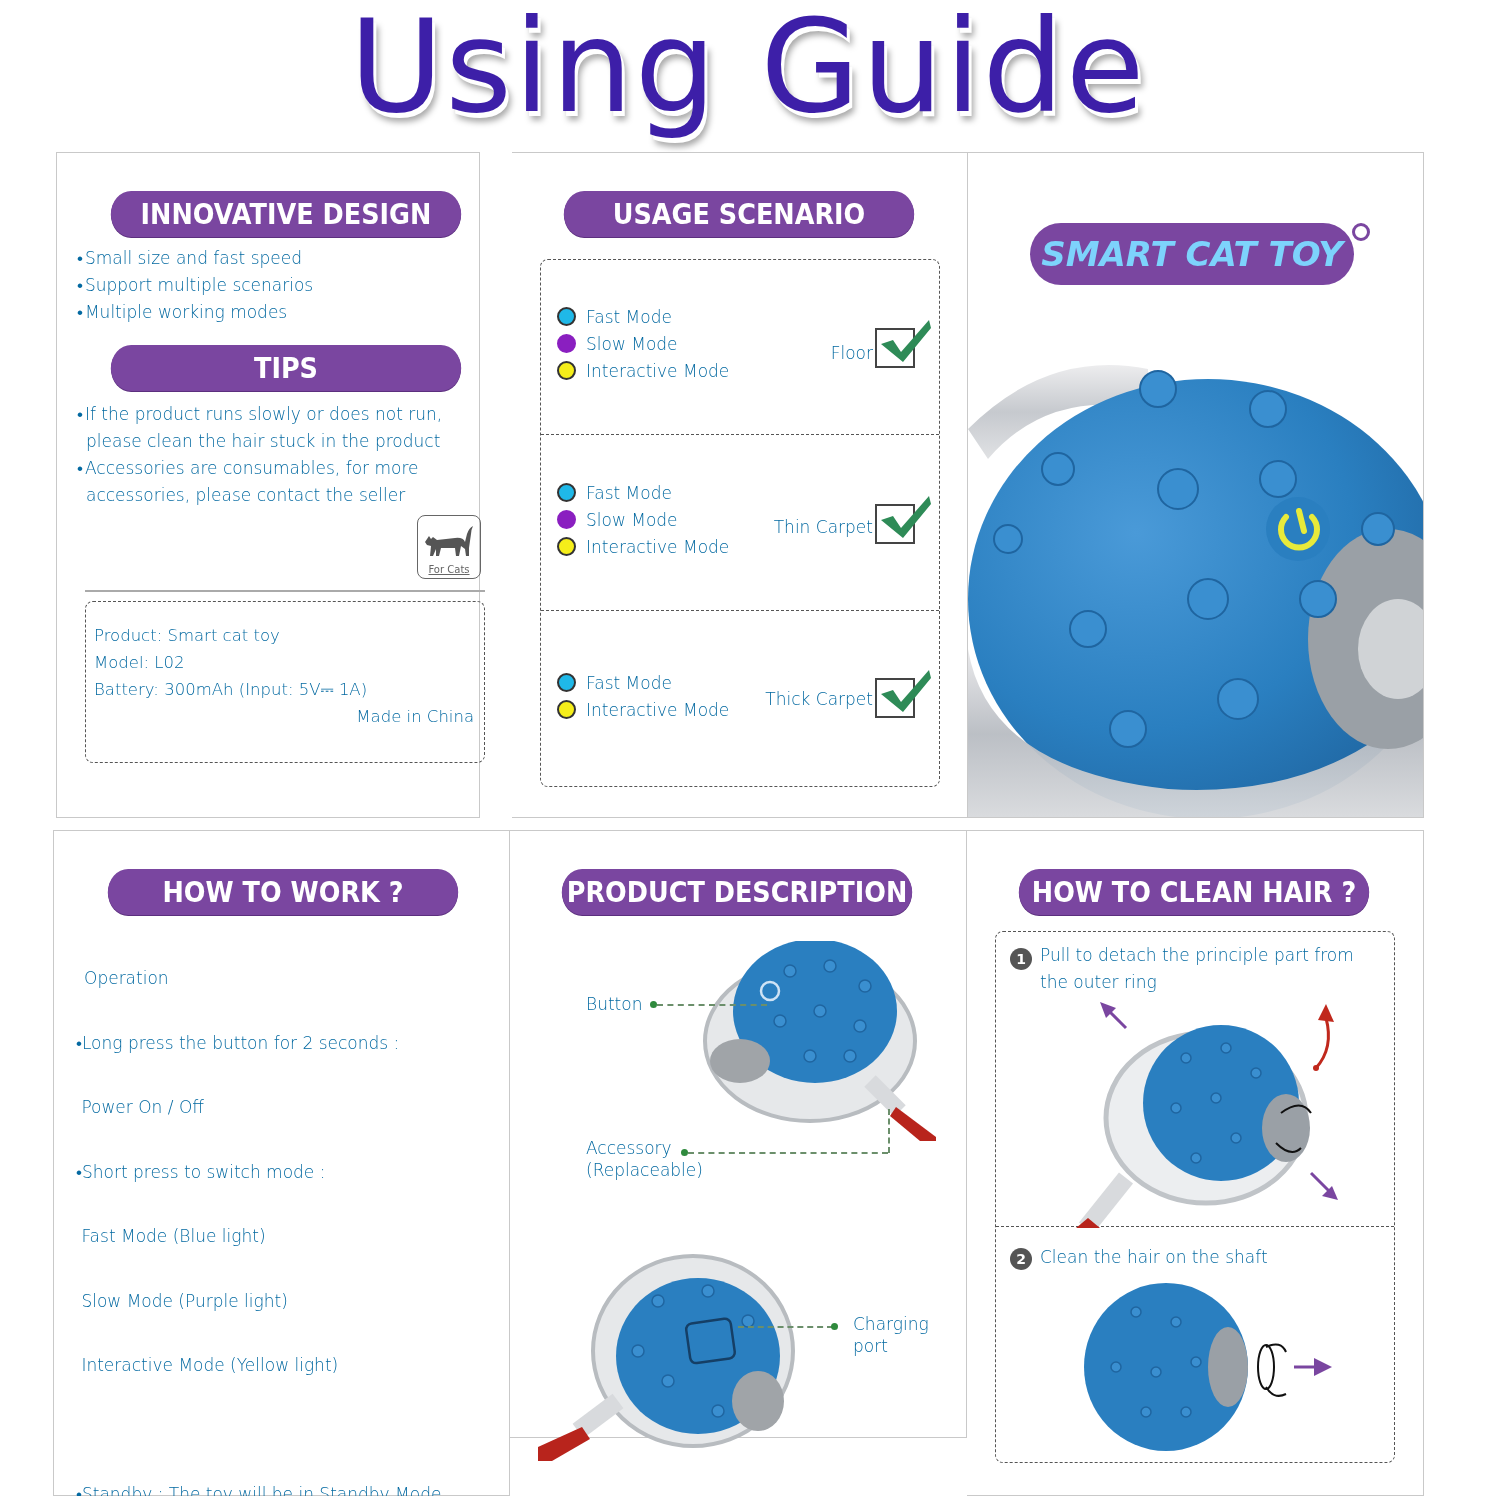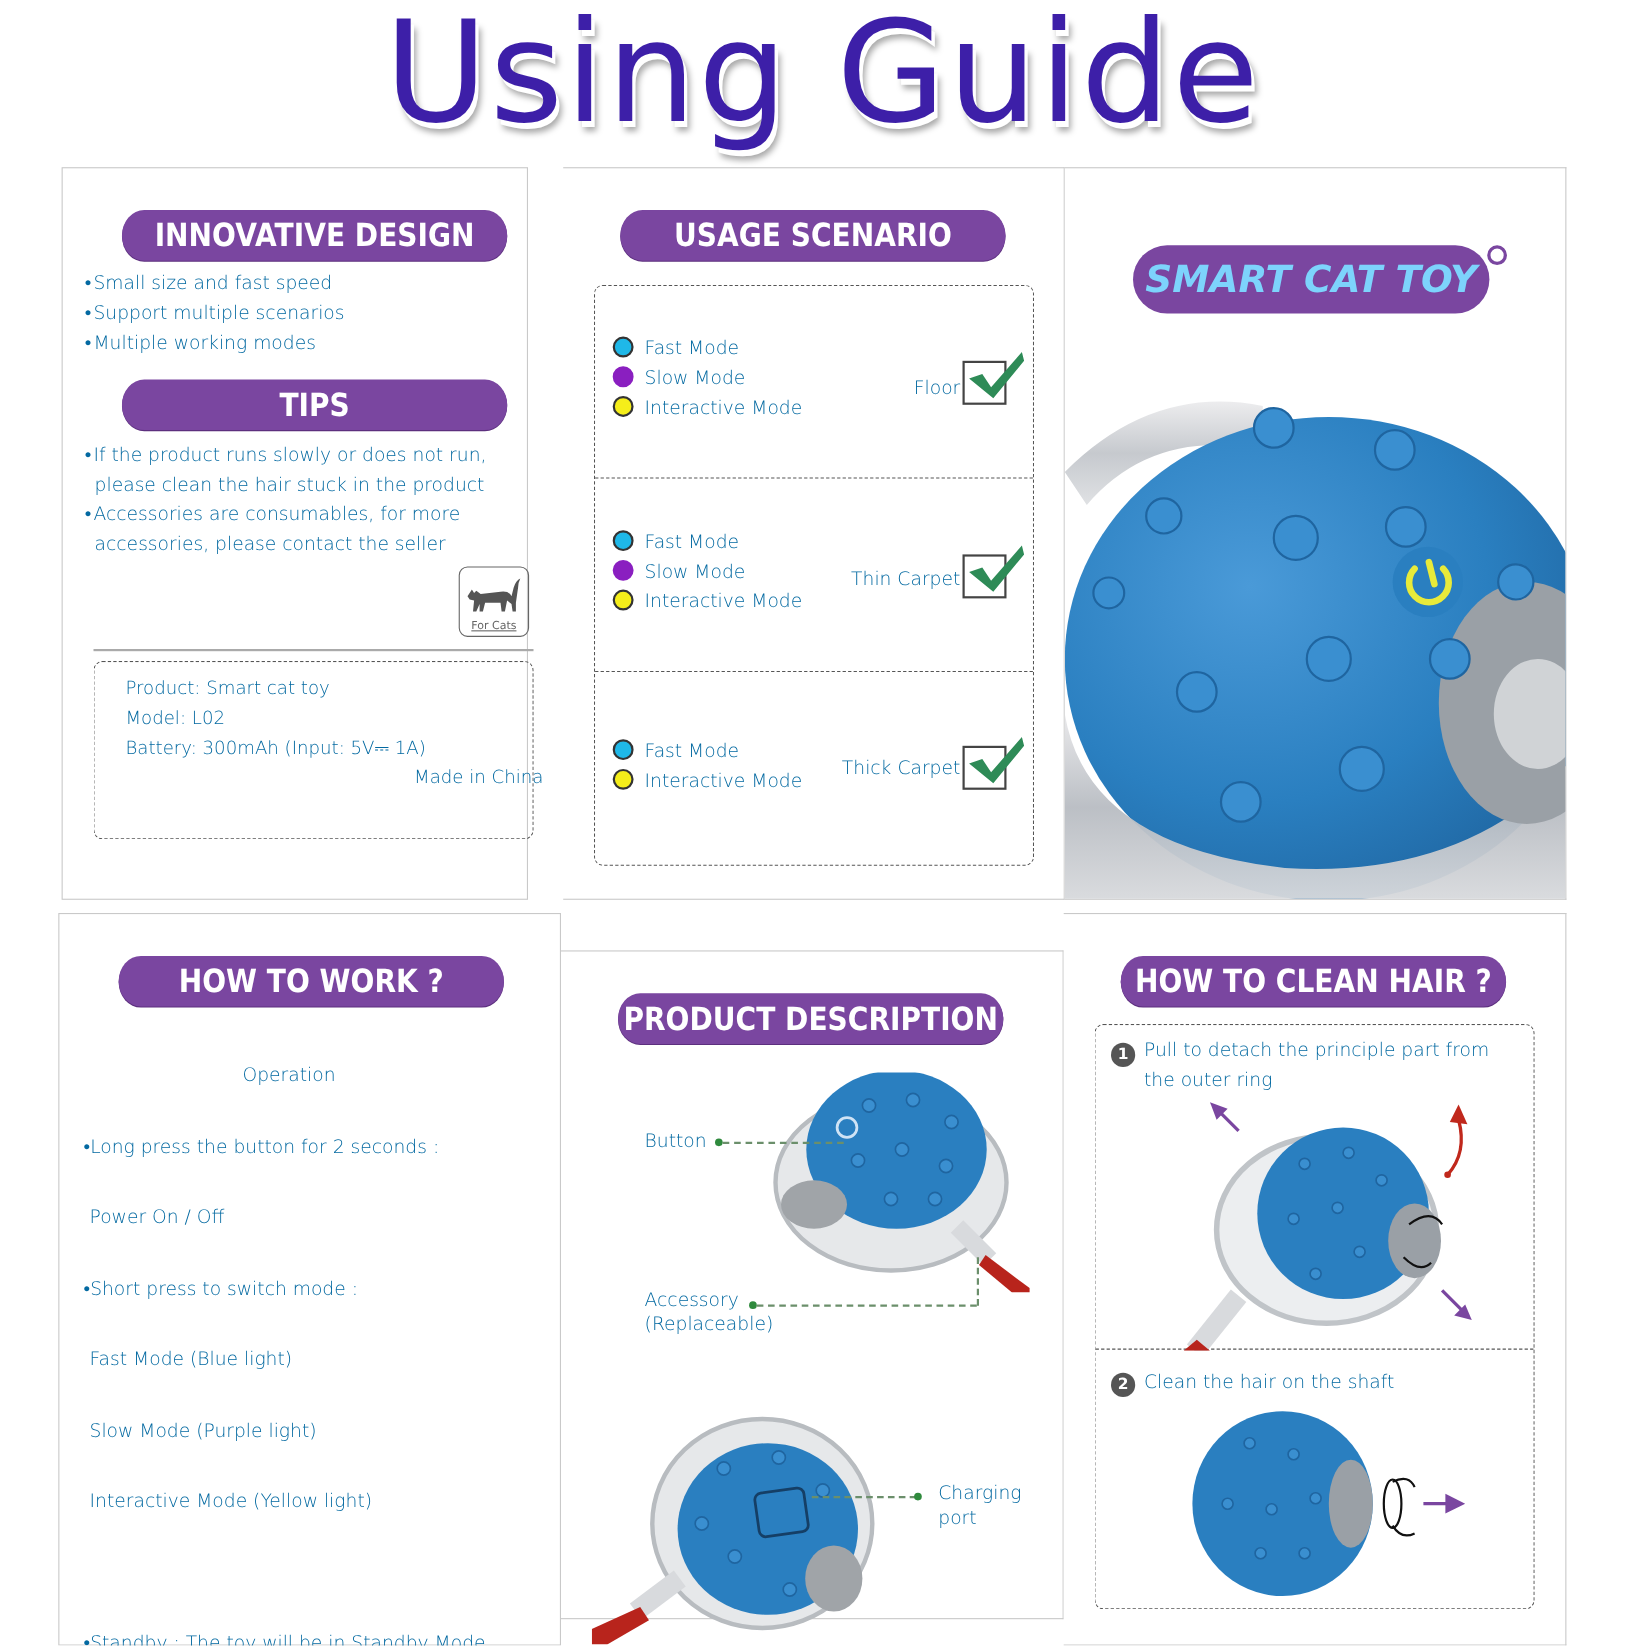--- a/index.html
+++ b/index.html
@@ -12,21 +12,21 @@
     color: #3d1fa8; letter-spacing: 2px;
     text-shadow: 3px 5px 0 #ffffff, 5px 9px 6px rgba(0,0,0,0.35);
     line-height: 150px;
   }
 
   .panel { position: absolute; border: 1px solid #c9c9c9; background: #fff; }
   .p1 { left: 56px; top: 152px; width: 424px; height: 666px; }
   .p2 { left: 512px; top: 152px; width: 456px; height: 666px; border-left: none; }
   .p3 { left: 968px; top: 152px; width: 456px; height: 666px; border-left: none; overflow: hidden; }
   .p4 { left: 53px; top: 830px; width: 457px; height: 666px; }
-  .p5 { left: 510px; top: 864px; width: 457px; height: 608px; border-left: none; }
+  .p5 { left: 510px; top: 830px; width: 457px; height: 608px; border-left: none; }
   .p6 { left: 967px; top: 830px; width: 457px; height: 666px; border-left: none; }
 
   .pill {
     position: absolute; height: 46px; border-radius: 23px; background: #7a46a0;
     color: #fff; font-family: "DejaVu Sans", sans-serif; font-weight: bold;
     font-size: 29px; text-align: center; line-height: 46px; letter-spacing: 0px;
     box-shadow: 0 1px 0 #5c2f7e;
     transform: scaleX(0.88);
   }
 
@@ -67,21 +67,21 @@
   <div style="position:absolute; left:360px; top:362px; width:64px; height:64px; border:1.5px solid #666; border-radius:8px;">
     <svg width="60" height="40" viewBox="0 0 60 40" style="position:absolute; left:1px; top:6px;">
       <path d="M6 20 L10 14 L12 17 L14 15 L18 18 L36 16 Q44 15 46 20 L48 12 Q50 6 54 4 Q52 8 52 12 L50 26 L50 34 L47 34 L46 27 L42 24 L40 34 L37 34 L36 26 L22 26 L20 34 L17 34 L17 27 L14 34 L11 34 L12 24 L8 23 Z" fill="#555"></path>
     </svg>
     <div style="position:absolute; left:0; bottom:3px; width:100%; text-align:center; font-size:10px; color:#666; font-family:'DejaVu Sans', sans-serif;text-decoration:underline;">For Cats</div>
   </div>
 
   <div style="position:absolute; left:28px; top:437px; width:400px; height:2px; background:#aaa;"></div>
 
   <div class="dashbox" style="left:28px; top:448px; width:400px; height:162px;">
-    <div class="txt" style="left:8px; top:10px; font-size:16.5px; line-height:27px; width:380px;margin-left:20px;">
+    <div class="txt" style="left:8px; top:20px; font-size:16.5px; line-height:27px; width:380px;">
       <div>Product:  Smart cat toy</div>
       <div>Model:  L02</div>
       <div>Battery:  300mAh  (Input: 5V⎓ 1A)</div>
       <div style="text-align:right;">Made in China</div>
     </div>
   </div>
 </div>
 
 <div class="panel p2">
   <div class="pill" style="left:28px; top:38px; width:398px;">USAGE SCENARIO</div>
@@ -167,21 +167,21 @@
     </g>
     <circle cx="330" cy="180" r="32" fill="#2a7fc0"></circle>
     <path d="M318 168 A18 18 0 1 0 344 168" fill="none" stroke="#e8ea3a" stroke-width="6" stroke-linecap="round"></path>
     <line x1="331" y1="162" x2="336" y2="182" stroke="#e8ea3a" stroke-width="6" stroke-linecap="round"></line>
   </svg>
 </div>
 
 <div class="panel p4">
   <div class="pill" style="left:30px; top:38px; width:398px;">HOW TO WORK ?</div>
   <div class="txt" style="left:22px; top:94px; font-size:17px; line-height:21.5px; white-space:pre;">
-    <div style="padding-left:8px;text-align:center;">Operation</div>
+    <div style="padding-left:8px;">Operation</div>
     <div>•Long press the button for 2 seconds :</div>
     <div> Power On / Off</div>
     <div>•Short press to switch mode :</div>
     <div> Fast Mode (Blue light)</div>
     <div> Slow Mode (Purple light)</div>
     <div> Interactive Mode (Yellow light)</div>
     <div style="height:21.5px;"></div>
     <div>•Standby : The toy will be in Standby Mode</div>
     
     

